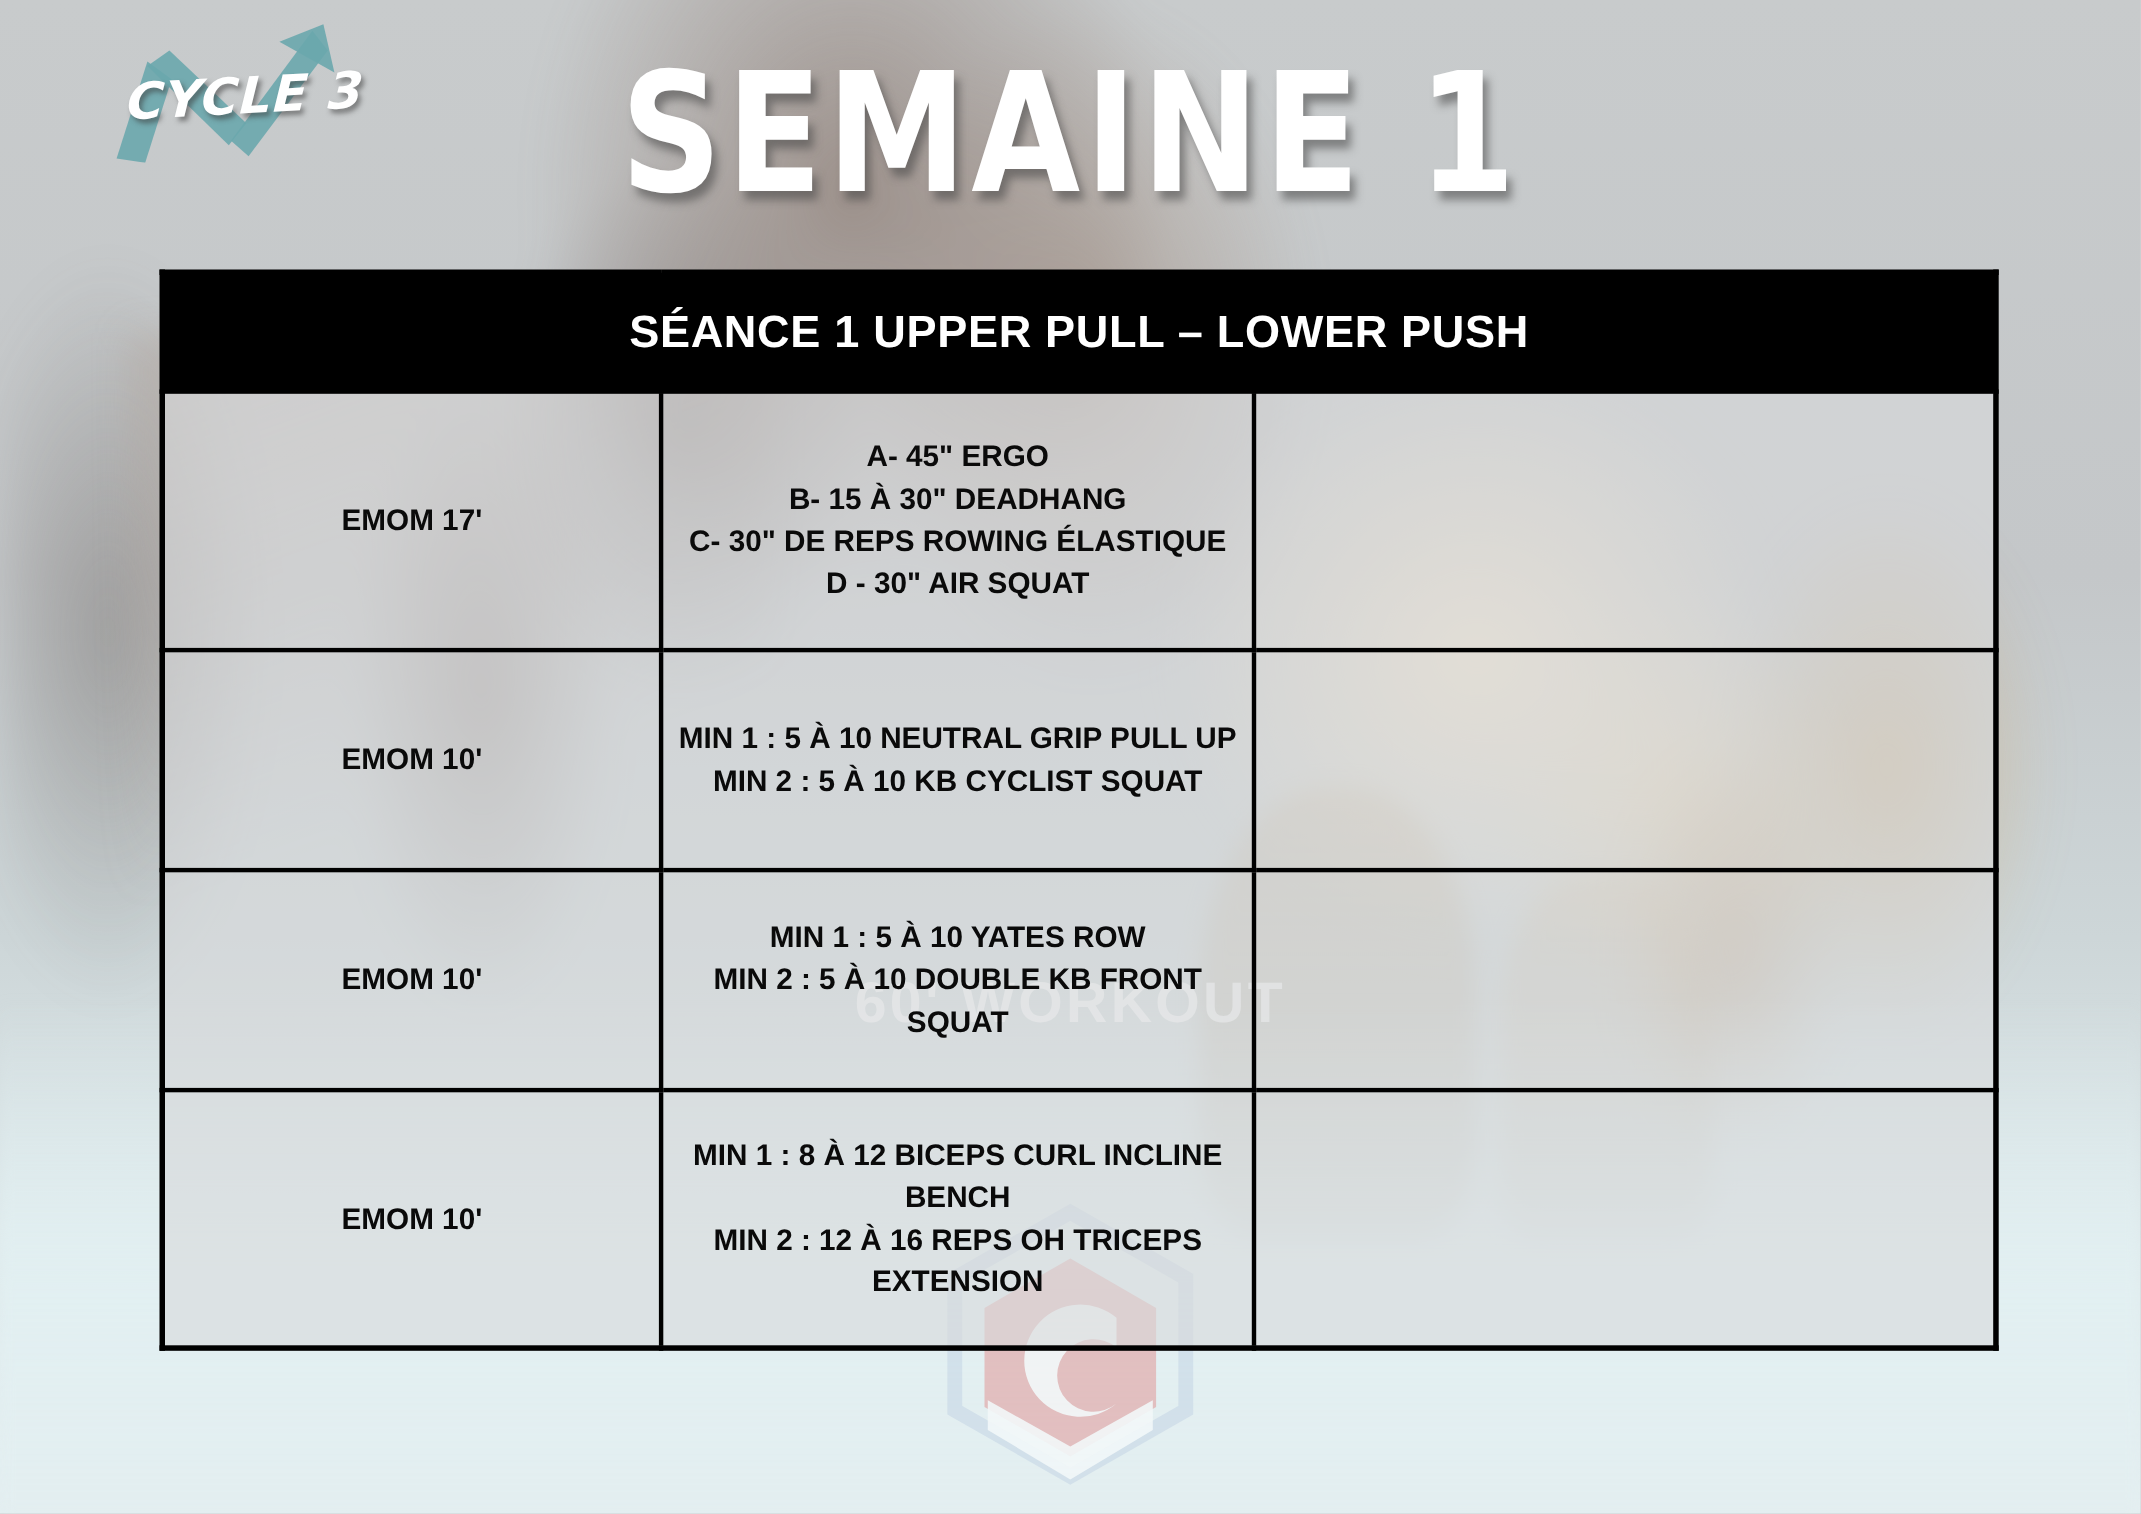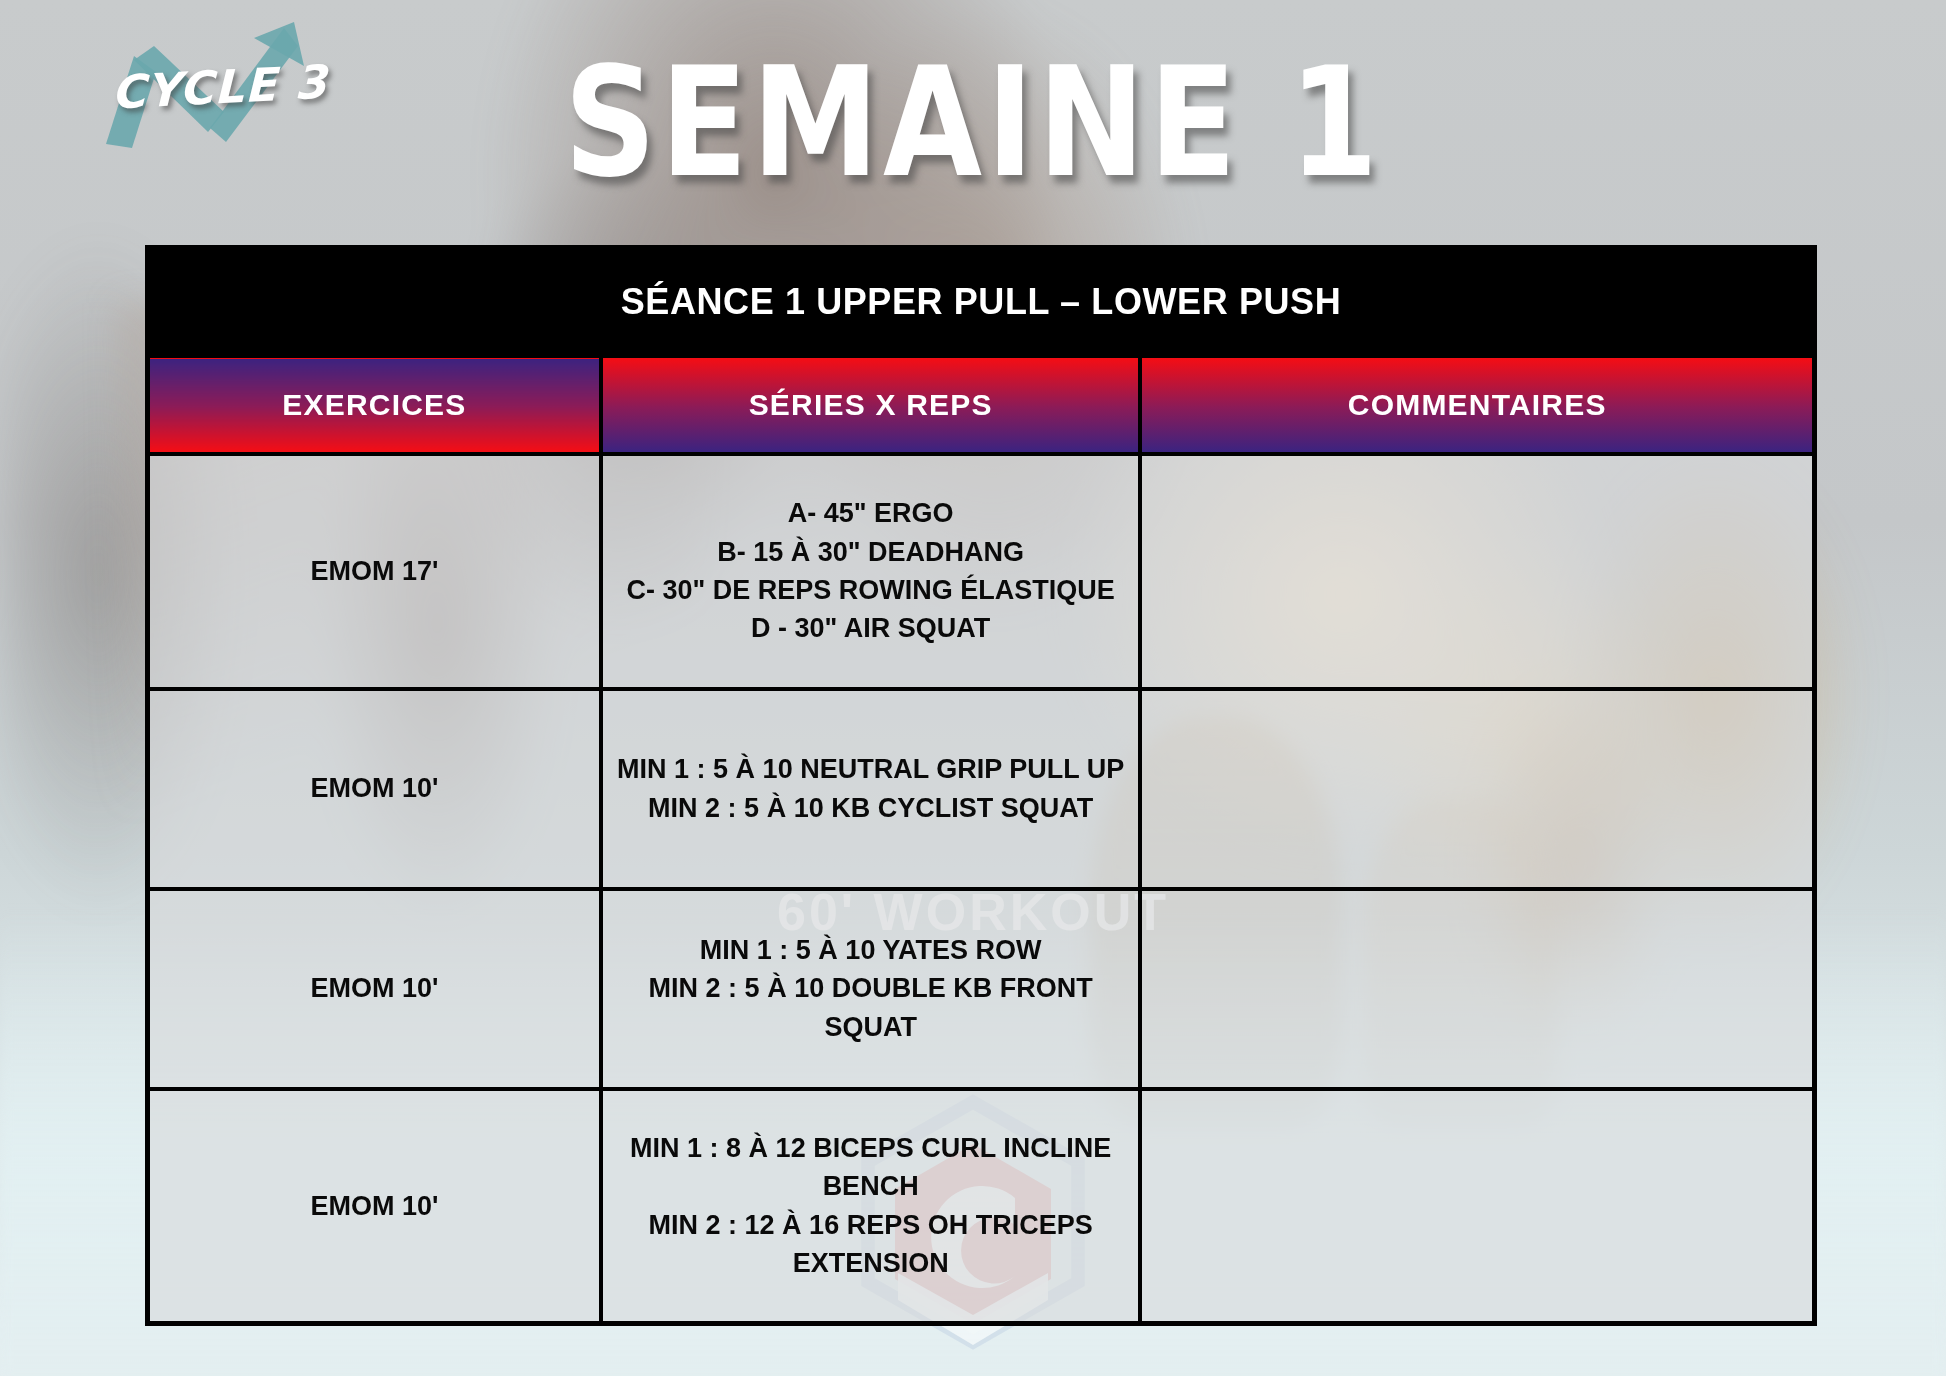--- a/index.html
+++ b/index.html
@@ -118,21 +118,21 @@
   #workout-table {
     position:absolute; left:145px; top:245px; width:1672px; z-index:3;
     border-collapse:collapse; table-layout:fixed;
     border:5px solid #000;
   }
   #workout-table td, #workout-table th { border:4px solid #000; padding:0; }
   .session-bar {
     background:#000; color:#fff;
     height:108px; text-align:center; vertical-align:middle;
     font-family:"Liberation Sans", sans-serif;
-    font-size:36px; font-weight:700; letter-spacing:.6px;
+    font-size:41px; font-weight:700; letter-spacing:.6px;
   }
   .col-head {
     height:98px; text-align:center; vertical-align:middle;
     color:#fff; font-family:"Liberation Sans", sans-serif;
     font-size:30px; font-weight:700; letter-spacing:1.2px;
   }
   .grad-pr { background:linear-gradient(180deg,#3b2380 0%, #8c1b57 52%, #f50d14 100%); }
   .grad-rp { background:linear-gradient(180deg,#f50d14 0%, #8c1b57 52%, #3b2380 100%); }
   .cell {
     background:rgba(216,218,220,.62);
@@ -186,25 +186,20 @@
 <table id="workout-table">
   <colgroup>
     <col style="width:452px">
       <col style="width:538px">
       <col style="width:672px">
   </colgroup>
   <tbody>
     <tr>
       <td class="session-bar" colspan="3">SÉANCE 1 UPPER PULL – LOWER PUSH</td>
     </tr>
-    <tr>
-      <th class="col-head grad-pr">EXERCICES</th>
-      <th class="col-head grad-rp">SÉRIES X REPS</th>
-      <th class="col-head grad-rp">COMMENTAIRES</th>
-    </tr>
 
     <tr class="r1">
       <td class="cell exercise">EMOM 17'</td>
       <td class="cell">A- 45" ERGO<br>B- 15 À 30" DEADHANG<br>C- 30" DE REPS ROWING ÉLASTIQUE<br>D - 30" AIR SQUAT</td>
       <td class="cell comment"></td>
     </tr>
     <tr class="r2">
       <td class="cell exercise">EMOM 10'</td>
       <td class="cell">MIN 1 : 5 À 10 NEUTRAL GRIP PULL UP<br>MIN 2 : 5 À 10 KB CYCLIST SQUAT</td>
       <td class="cell comment"></td>

